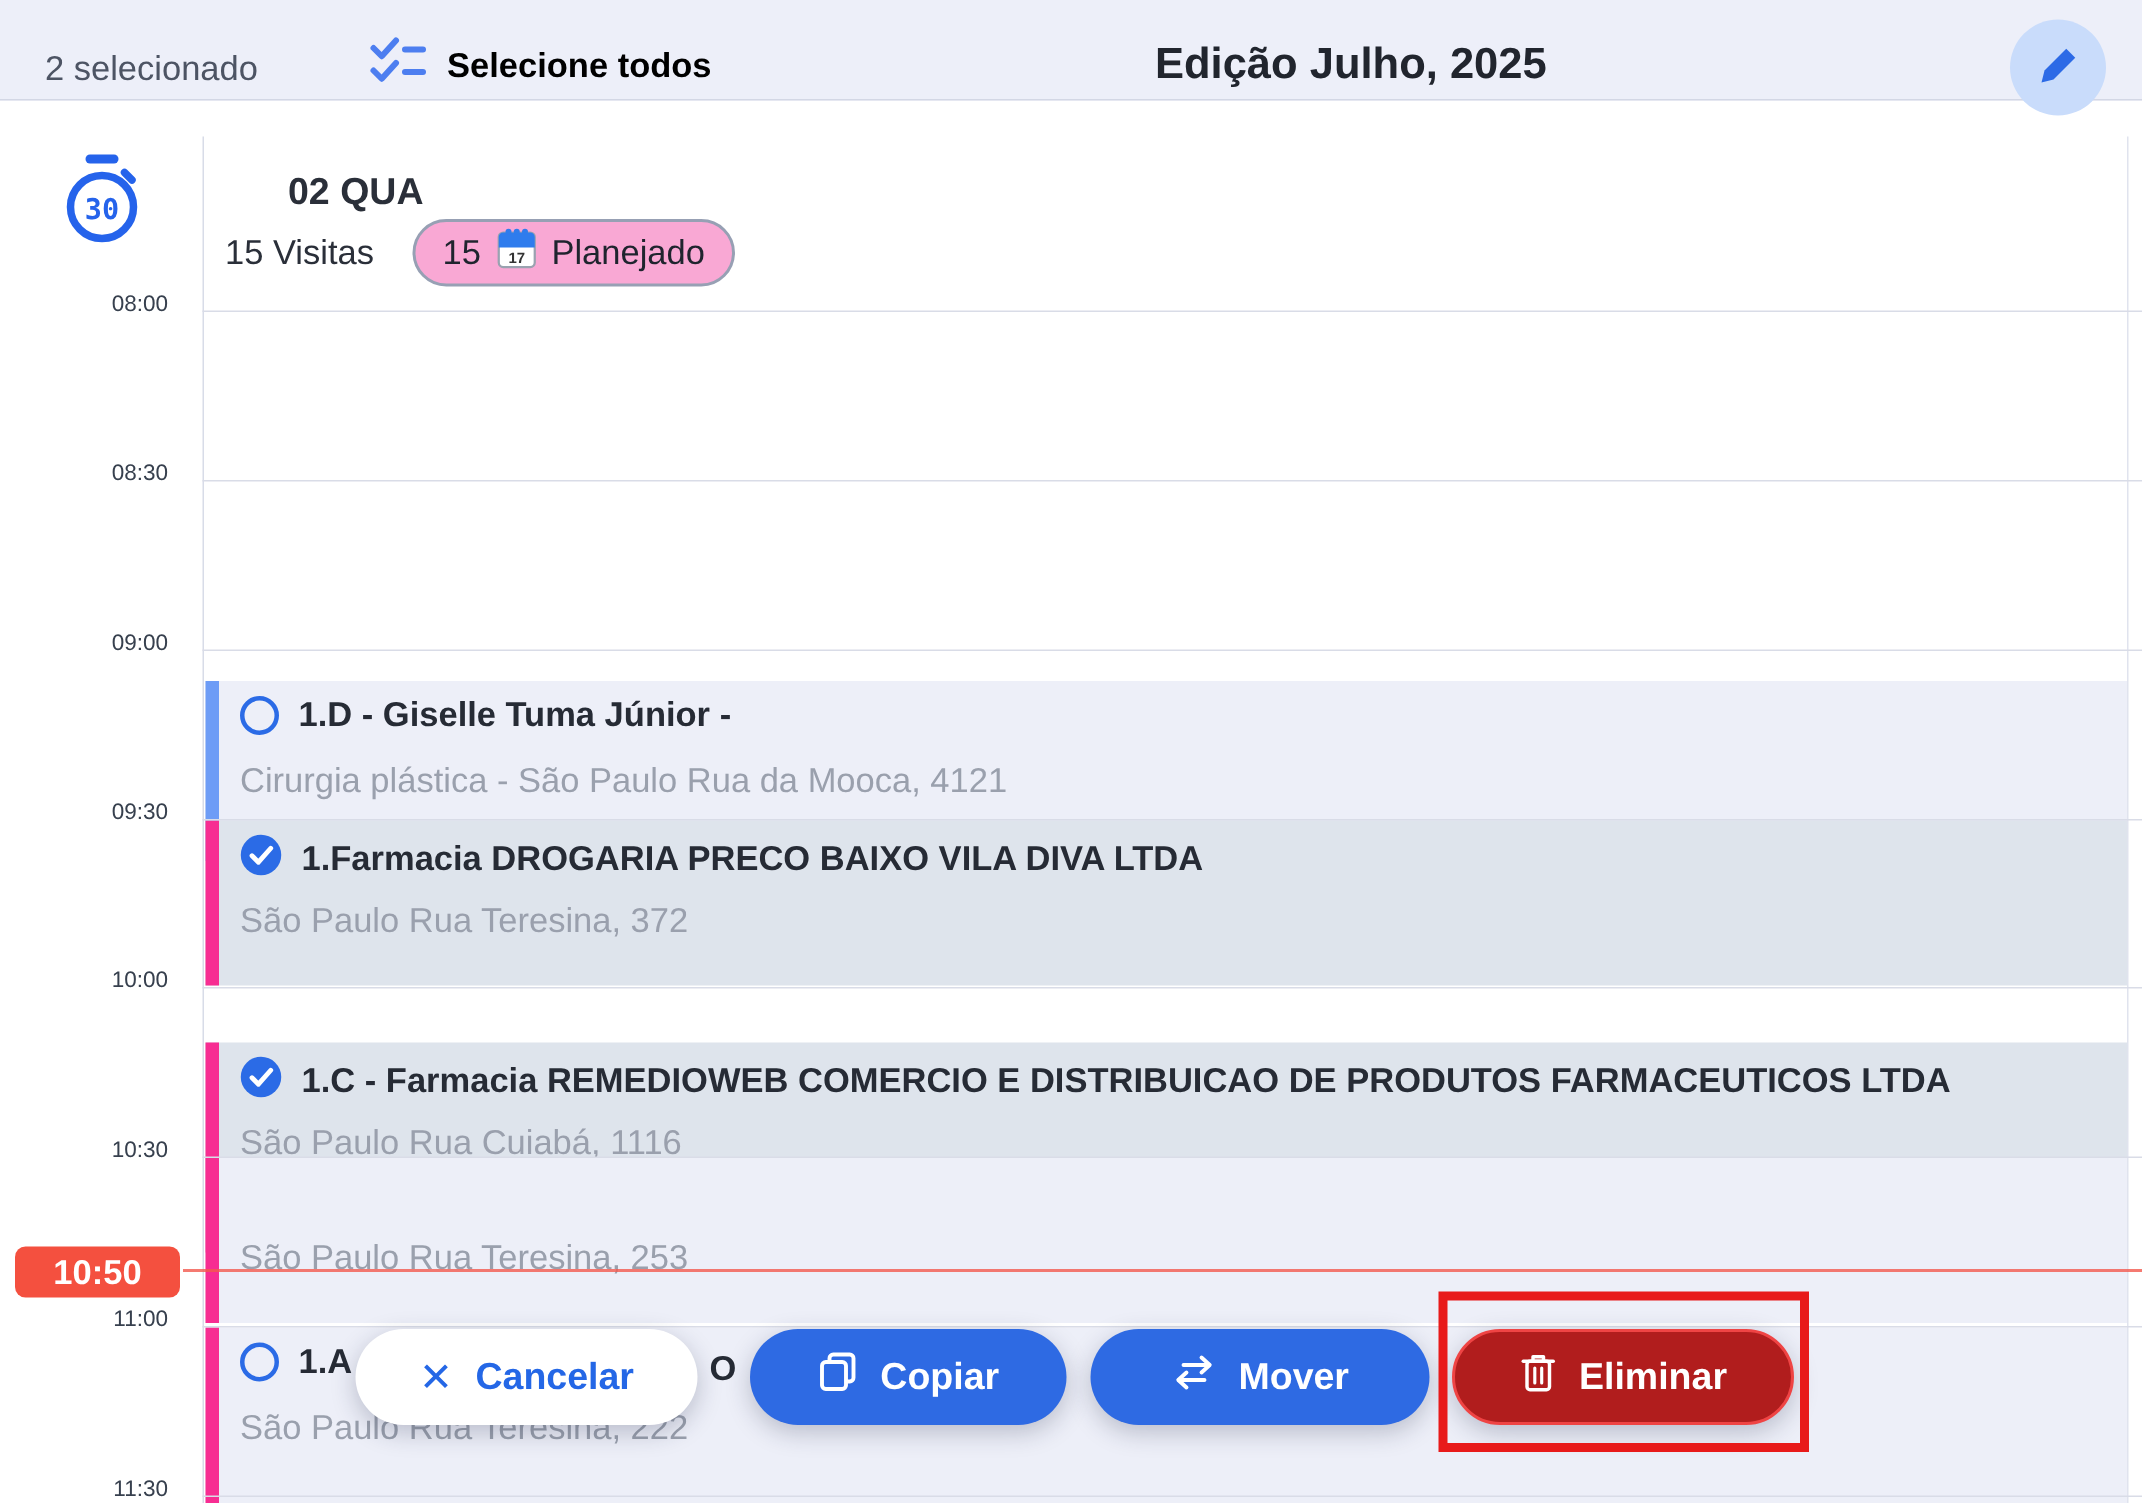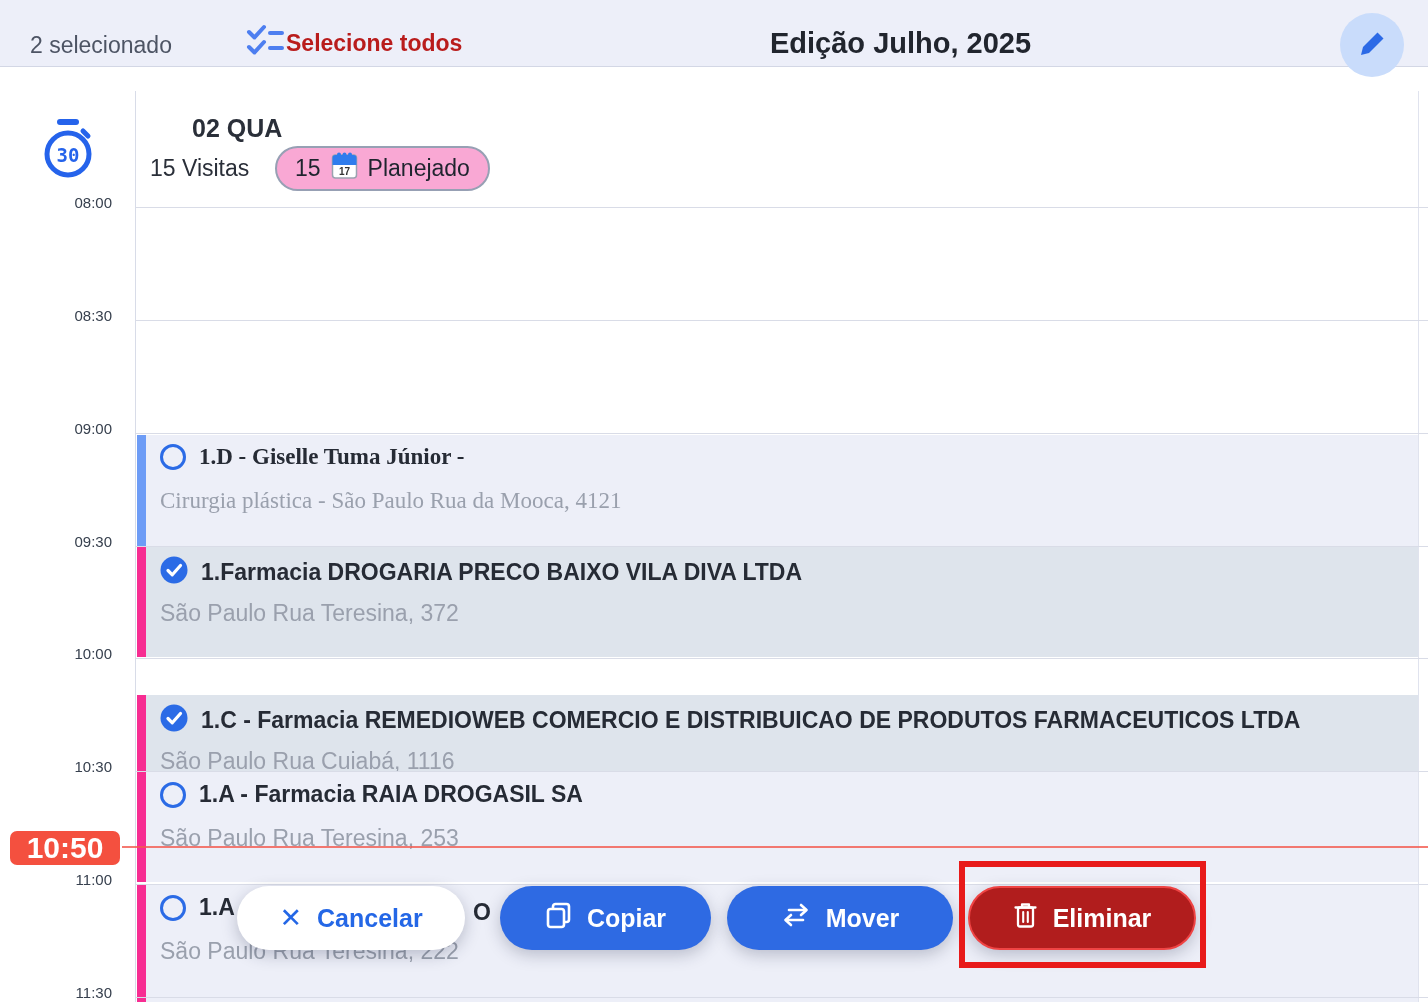--- a/index.html
+++ b/index.html
@@ -12,37 +12,37 @@
 
   
   .topbar {
     position:absolute; left:0; top:0; width:1428px; height:67px;
     background:#edeff9; border-bottom:1px solid #d3d7e5; z-index:10;
   }
   .selected-count {
     position:absolute; left:30px; top:32px; font-size:23px; color:#4d5464;
   }
   .select-all {
-    position:absolute; left:246px; top:24px; display:flex; align-items:center; gap:2px;
+    position:absolute; left:246px; top:24px; display:flex; align-items:center; gap:14px;
     background:none; border:none; cursor:pointer;
-    color:#b91c1c; font-size:23px; font-weight:700; font-family:inherit;
+    color:#000000; font-size:23px; font-weight:700; font-family:inherit;
   }
   .topbar-title {
     position:absolute; left:770px; top:27px; font-size:29px; font-weight:600; color:#21252e;
   }
   .edit-btn {
     position:absolute; left:1340px; top:13px; width:64px; height:64px; border-radius:50%;
     background:#c9dcfb; border:none; cursor:pointer;
     display:flex; align-items:center; justify-content:center;
   }
 
   
   .time-col-line { position:absolute; left:135px; top:91px; width:1px; height:911px; background:#d8dce8; z-index:1; }
   .right-col-line { position:absolute; left:1418px; top:91px; width:1px; height:911px; background:#e0e3ee; z-index:3; }
-  .timer-icon-wrap { position:absolute; left:40px; top:118px; z-index:2; }
+  .timer-icon-wrap { position:absolute; left:40px; top:102px; z-index:2; }
   .time-label {
     position:absolute; width:112px; text-align:right; font-size:15px; color:#37404e; z-index:2;
   }
   .gridline {
     position:absolute; left:135px; width:1293px; height:1px; background:#d9dce7; z-index:3;
   }
 
   
   .day-date { position:absolute; left:150px; top:114px; font-size:25px; font-weight:700; color:#2a2f39; z-index:2;margin-left:42px; }
   .day-visits { position:absolute; left:150px; top:155px; font-size:23px; color:#2a2f39; z-index:2; }
@@ -71,21 +71,21 @@
   .circle-unchecked {
     width:26px; height:26px; border-radius:50%; border:3px solid #2b6be6; background:transparent; flex:0 0 auto;
   }
   .title-fragment {
     position:absolute; left:336px; top:14px; font-size:23px; font-weight:600; color:#262b35; z-index:2;
   }
 
   
   .now-badge {
     position:absolute; left:10px; top:831px; width:110px; height:34px; z-index:5;
-    background:#f4503f; border-radius:7px; color:#ffffff; font-size:30px; font-weight:700;
+    background:#f4503f; border-radius:7px; color:#ffffff; font-size:23px; font-weight:700;
     display:flex; align-items:center; justify-content:center;
   }
   .now-line { position:absolute; left:122px; top:846px; width:1306px; height:2px; background:#f2594d; opacity:.8; z-index:5; }
 
   
   .action-btn {
     position:absolute; top:886px; height:64px; border-radius:33px; z-index:7;
     display:flex; align-items:center; justify-content:center; gap:15px;
     font-size:25px; font-weight:600; font-family:inherit; cursor:pointer;
     box-shadow:0 5px 16px rgba(30,40,70,.25); border:none;
@@ -169,21 +169,21 @@
         <path d="M1.5 7 a3 3 0 0 1 3-3 h18 a3 3 0 0 1 3 3 v7 h-24 Z" fill="#2f7ced"></path>
         <circle cx="8" cy="3.5" r="2" fill="#2f7ced"></circle>
         <circle cx="13.5" cy="3.5" r="2" fill="#2f7ced"></circle>
         <circle cx="19" cy="3.5" r="2" fill="#2f7ced"></circle>
         <text x="13.5" y="24" text-anchor="middle" font-family="Liberation Sans, sans-serif" font-size="10" font-weight="bold" fill="#333">17</text>
       </svg>
     </span>
     <span>Planejado</span>
   </div>
 
-  <div class="event unsel" style="top:435px; height:120px;font-family:Liberation Serif, serif;">
+  <div class="event unsel" style="top:454px; height:120px;">
     <div class="event-bar" style="background:#6d9cf6"></div>
     <div class="event-titlerow">
       <span class="circle-unchecked"></span>
       <span class="event-title">1.D - Giselle Tuma Júnior -</span>
     </div>
     <div class="event-sub">Cirurgia plástica - São Paulo Rua da Mooca, 4121</div>
   </div>
 
   <div class="event sel" style="top:547px; height:110px;">
     <div class="event-bar" style="background:#f72d92"></div>
@@ -208,24 +208,20 @@
           <path d="M8 14.5 L12.3 18.8 L20.5 9.5" stroke="#ffffff" stroke-width="3.2" fill="none" stroke-linecap="round" stroke-linejoin="round"></path>
         </svg>
       </span>
       <span class="event-title">1.C - Farmacia REMEDIOWEB COMERCIO E DISTRIBUICAO DE PRODUTOS FARMACEUTICOS LTDA</span>
     </div>
     <div class="event-sub">São Paulo Rua Cuiabá, 1116</div>
   </div>
 
   <div class="event unsel" style="top:772px; height:110px;">
     <div class="event-bar" style="background:#f72d92"></div>
-    <div class="event-titlerow">
-      <span class="circle-unchecked"></span>
-      <span class="event-title">1.A - Farmacia RAIA DROGASIL SA</span>
-    </div>
     <div class="event-sub">São Paulo Rua Teresina, 253</div>
   </div>
 
   <div class="event unsel" style="top:885px; height:117px;">
     <div class="event-bar" style="background:#f72d92"></div>
     <div class="event-titlerow">
       <span class="circle-unchecked"></span>
       <span class="event-title">1.A</span>
     </div>
     <span class="title-fragment">O</span>

